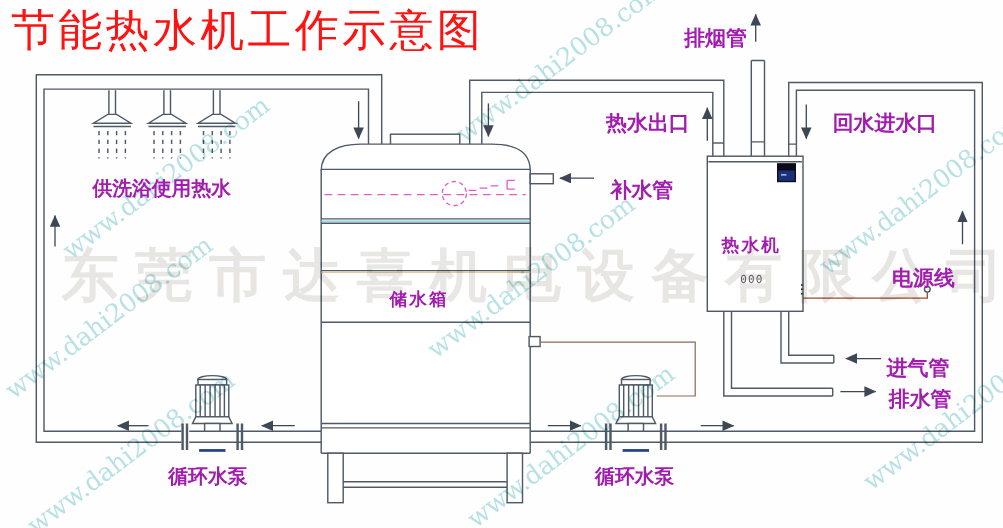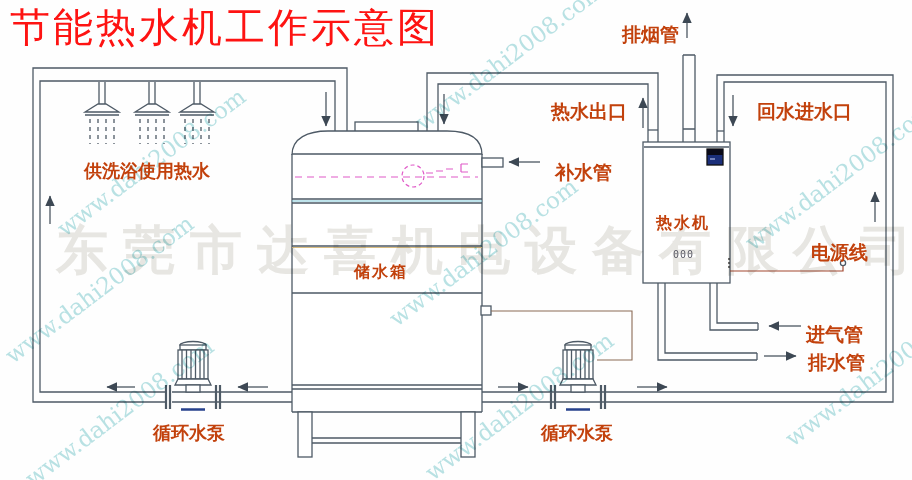--- a/index.html
+++ b/index.html
@@ -1,19 +1,19 @@
 <!DOCTYPE html>
 <html><head>
 <meta charset="utf-8">
 <style>
   html,body{margin:0;padding:0;background:#fff;}
   #stage{position:relative;width:912px;height:480px;background:#fefefe;overflow:hidden;
          font-family:"Liberation Sans",sans-serif;}
   #diagram-svg{position:absolute;left:0;top:0;z-index:1;}
-  .lbl{position:absolute;color:#c2410c;font-weight:bold;white-space:nowrap;z-index:3;
+  .lbl{position:absolute;color:#a21caf;font-weight:bold;white-space:nowrap;z-index:3;
        font-family:Liberation Mono, monospace;}
   .lbl-19{font-size:19px;}
   .lbl-18{font-size:18px;}
   .lbl-20{font-size:16px;letter-spacing:2px;}
   #main-title{position:absolute;left:10px;top:0px;font-size:40px;font-weight:normal;
        color:#fe1312;letter-spacing:3px;z-index:4;white-space:nowrap;}
   .wm{position:absolute;font-family:"DejaVu Serif",serif;font-size:23px;color:#b9e2e4;
       transform:rotate(-37deg);transform-origin:0 50%;z-index:2;mix-blend-mode:multiply;
       white-space:nowrap;}
   #wm-company{position:absolute;left:56px;top:216px;font-size:52px;letter-spacing:15px;

